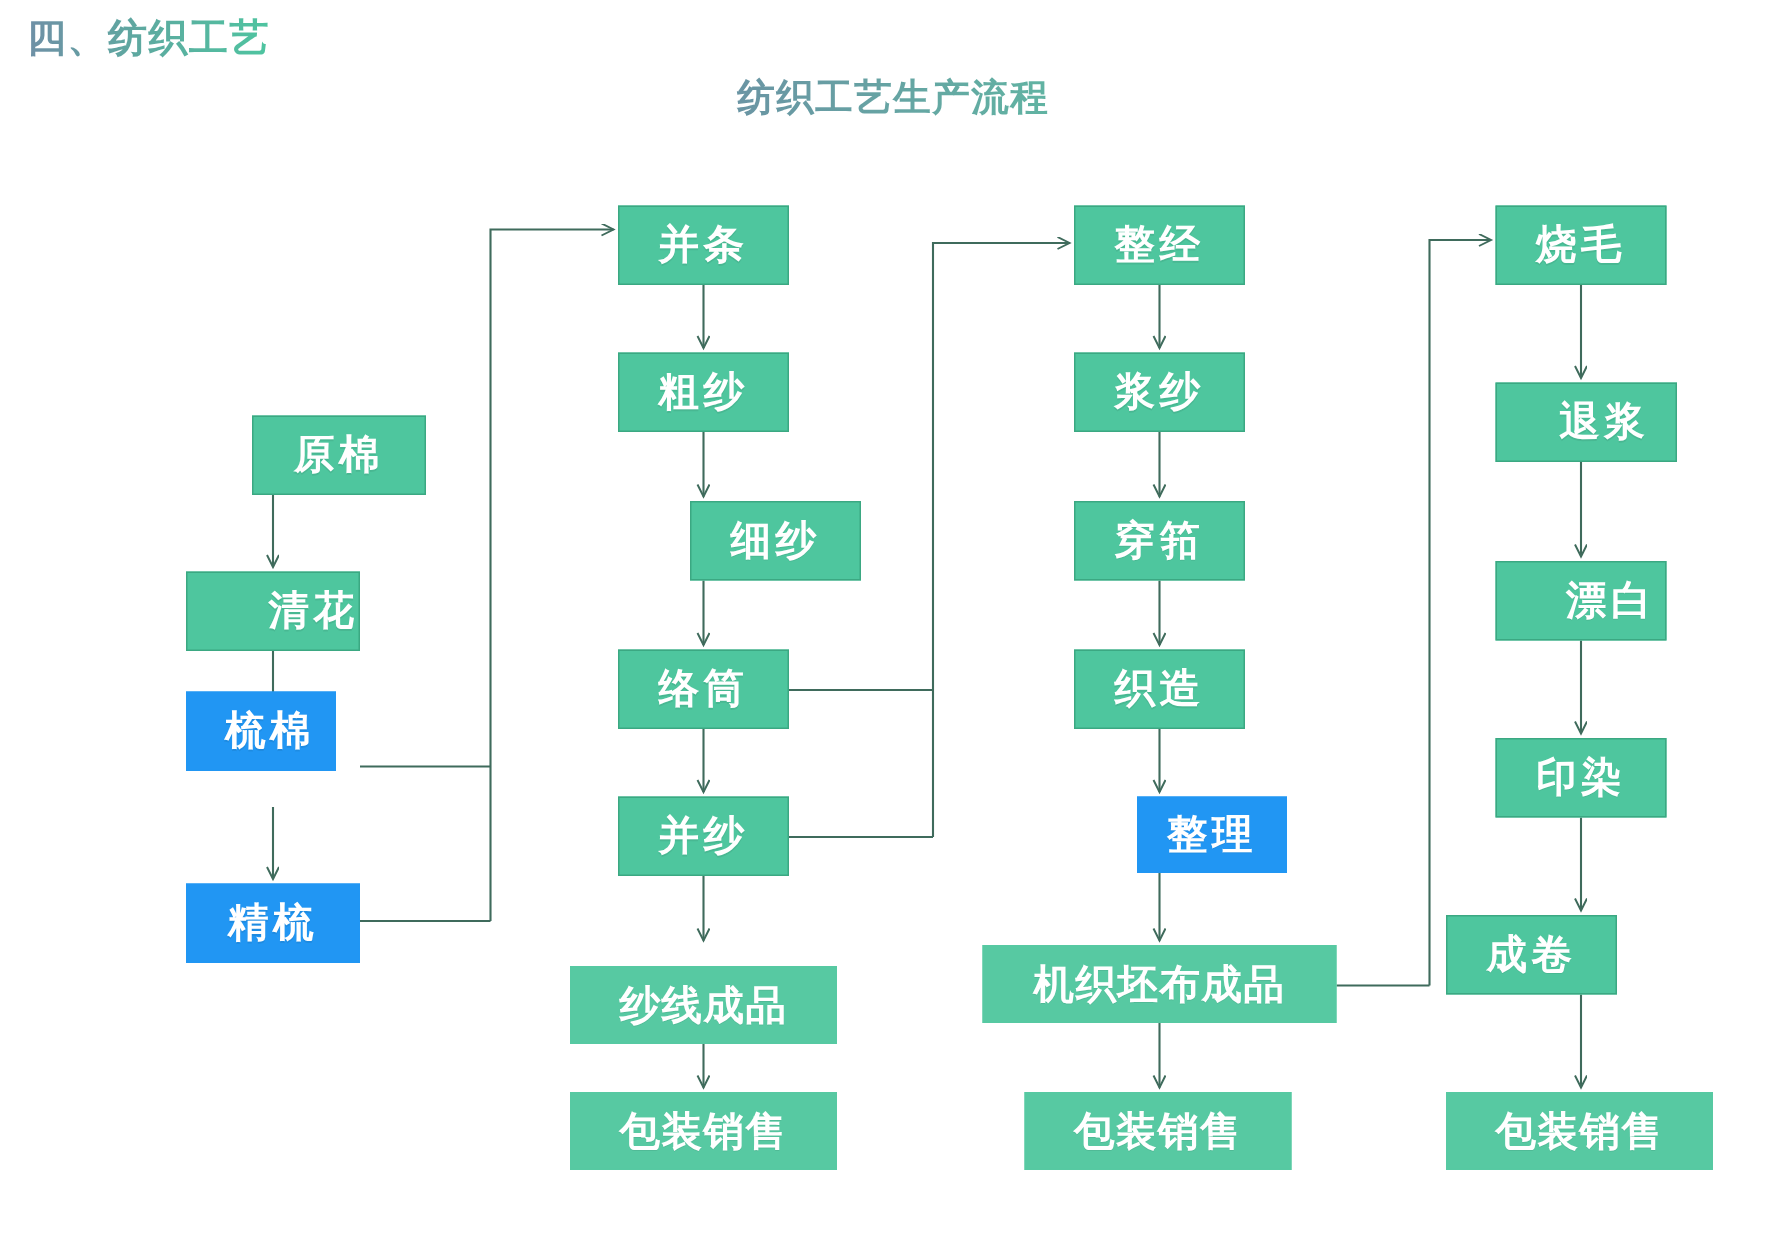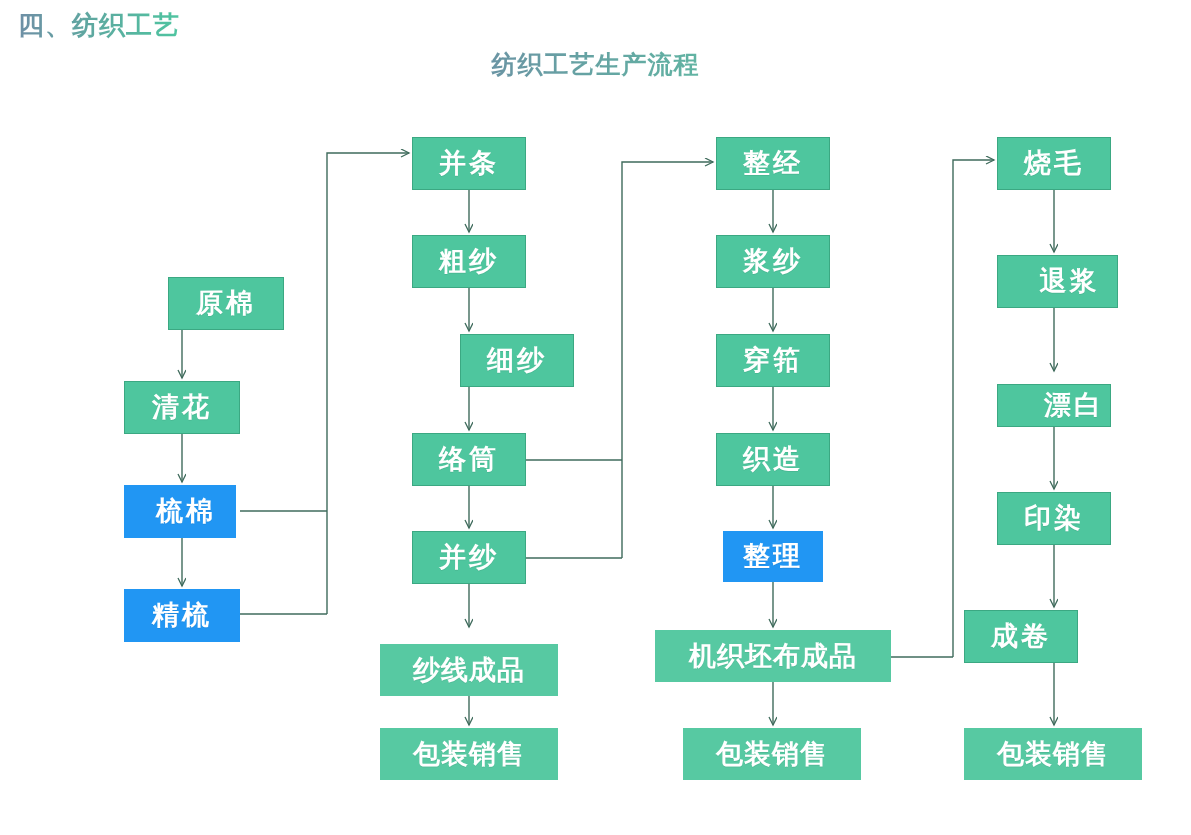--- a/index.html
+++ b/index.html
@@ -108,24 +108,24 @@
       <path d="M526,460 L622,460"></path>
       <path d="M526,558 L622,558"></path>
       <path d="M891,657 L953,657"></path>
     </g>
   </svg>
 
   <div id="nodes">
       <div class="node green sz-sm" style="left: 124px; top: 277px; width: 116px; height: 53px; margin-left: 44px;">
         <span>原棉</span>
       </div>
-      <div class="node green sz-sm" style="left: 124px; top: 381px; width: 116px; height: 53px;">
+      <div class="node green sz-sm" style="left: 124px; top: 381px; width: 116px; height: 53px; justify-content: flex-end;">
         <span>清花</span>
       </div>
-      <div class="node blue sz-sm" style="left: 124px; top: 485px; width: 112px; height: 53px; padding-left: 12px;">
+      <div class="node blue sz-sm" style="left: 124px; top: 461px; width: 100px; height: 53px; padding-left: 12px;">
         <span>梳棉</span>
       </div>
       <div class="node blue sz-sm" style="left: 124px; top: 589px; width: 116px; height: 53px;">
         <span>精梳</span>
       </div>
       <div class="node green sz-sm" style="left: 412px; top: 137px; width: 114px; height: 53px;">
         <span>并条</span>
       </div>
       <div class="node green sz-sm" style="left: 412px; top: 235px; width: 114px; height: 53px;">
         <span>粗纱</span>
@@ -150,36 +150,36 @@
       </div>
       <div class="node green sz-sm" style="left: 716px; top: 235px; width: 114px; height: 53px;">
         <span>浆纱</span>
       </div>
       <div class="node green sz-sm" style="left: 716px; top: 334px; width: 114px; height: 53px;">
         <span>穿筘</span>
       </div>
       <div class="node green sz-sm" style="left: 716px; top: 433px; width: 114px; height: 53px;">
         <span>织造</span>
       </div>
-      <div class="node blue sz-sm" style="left: 723px; top: 531px; width: 100px; height: 51px;">
+      <div class="node blue sz-sm" style="left: 758px; top: 531px; width: 100px; height: 51px;">
         <span>整理</span>
       </div>
       <div class="node green-flat sz-md" style="left: 655px; top: 630px; width: 236px; height: 52px;">
         <span>机织坯布成品</span>
       </div>
       <div class="node green-flat sz-md" style="left: 683px; top: 728px; width: 178px; height: 52px;">
         <span>包装销售</span>
       </div>
       <div class="node green sz-sm" style="left: 997px; top: 137px; width: 114px; height: 53px;">
         <span>烧毛</span>
       </div>
       <div class="node green sz-sm" style="left: 997px; top: 255px; width: 121px; height: 53px; padding-left: 24px;">
         <span>退浆</span>
       </div>
-      <div class="node green sz-sm" style="left: 997px; top: 384px; width: 114px; height: 43px; padding-left: 40px;">
+      <div class="node green sz-sm" style="left: 997px; top: 374px; width: 114px; height: 53px; padding-left: 40px;">
         <span>漂白</span>
       </div>
       <div class="node green sz-sm" style="left: 997px; top: 492px; width: 114px; height: 53px;">
         <span>印染</span>
       </div>
       <div class="node green sz-sm" style="left: 964px; top: 610px; width: 114px; height: 53px;">
         <span>成卷</span>
       </div>
       <div class="node green-flat sz-md" style="left: 964px; top: 728px; width: 178px; height: 52px;">
         <span>包装销售</span>

